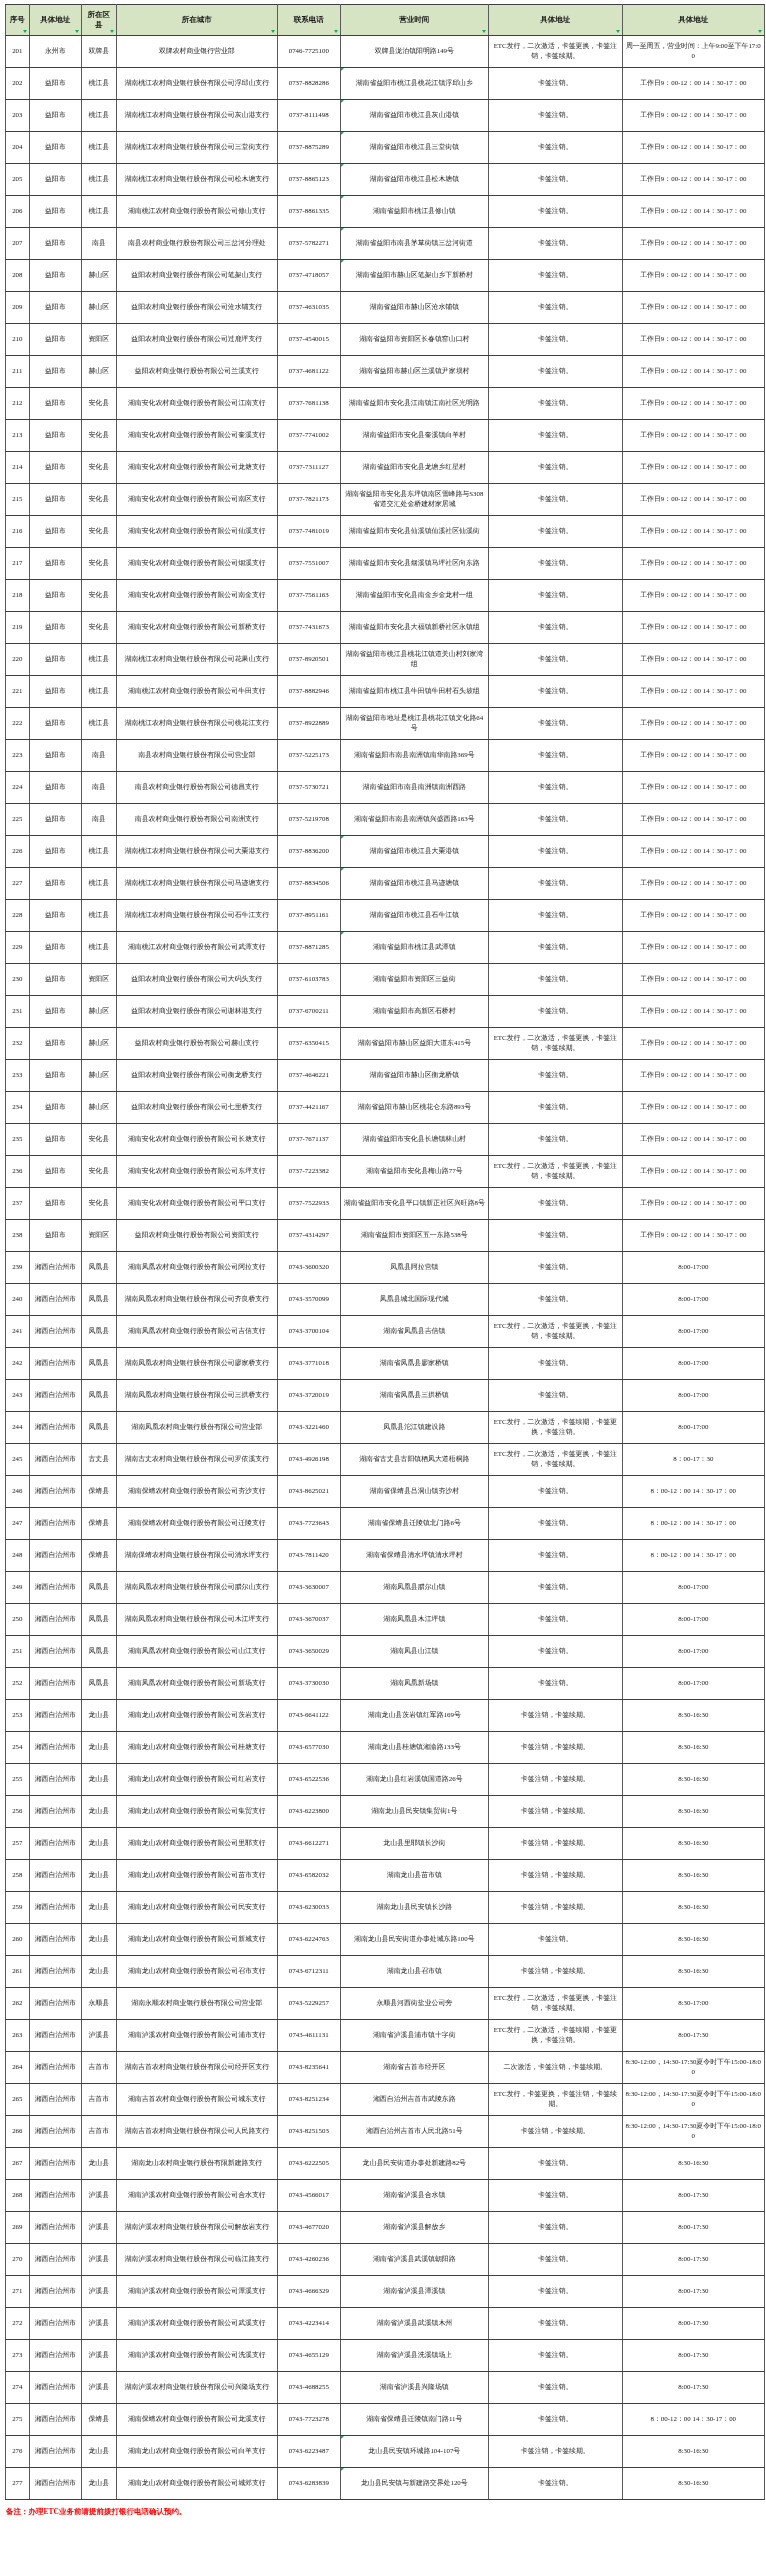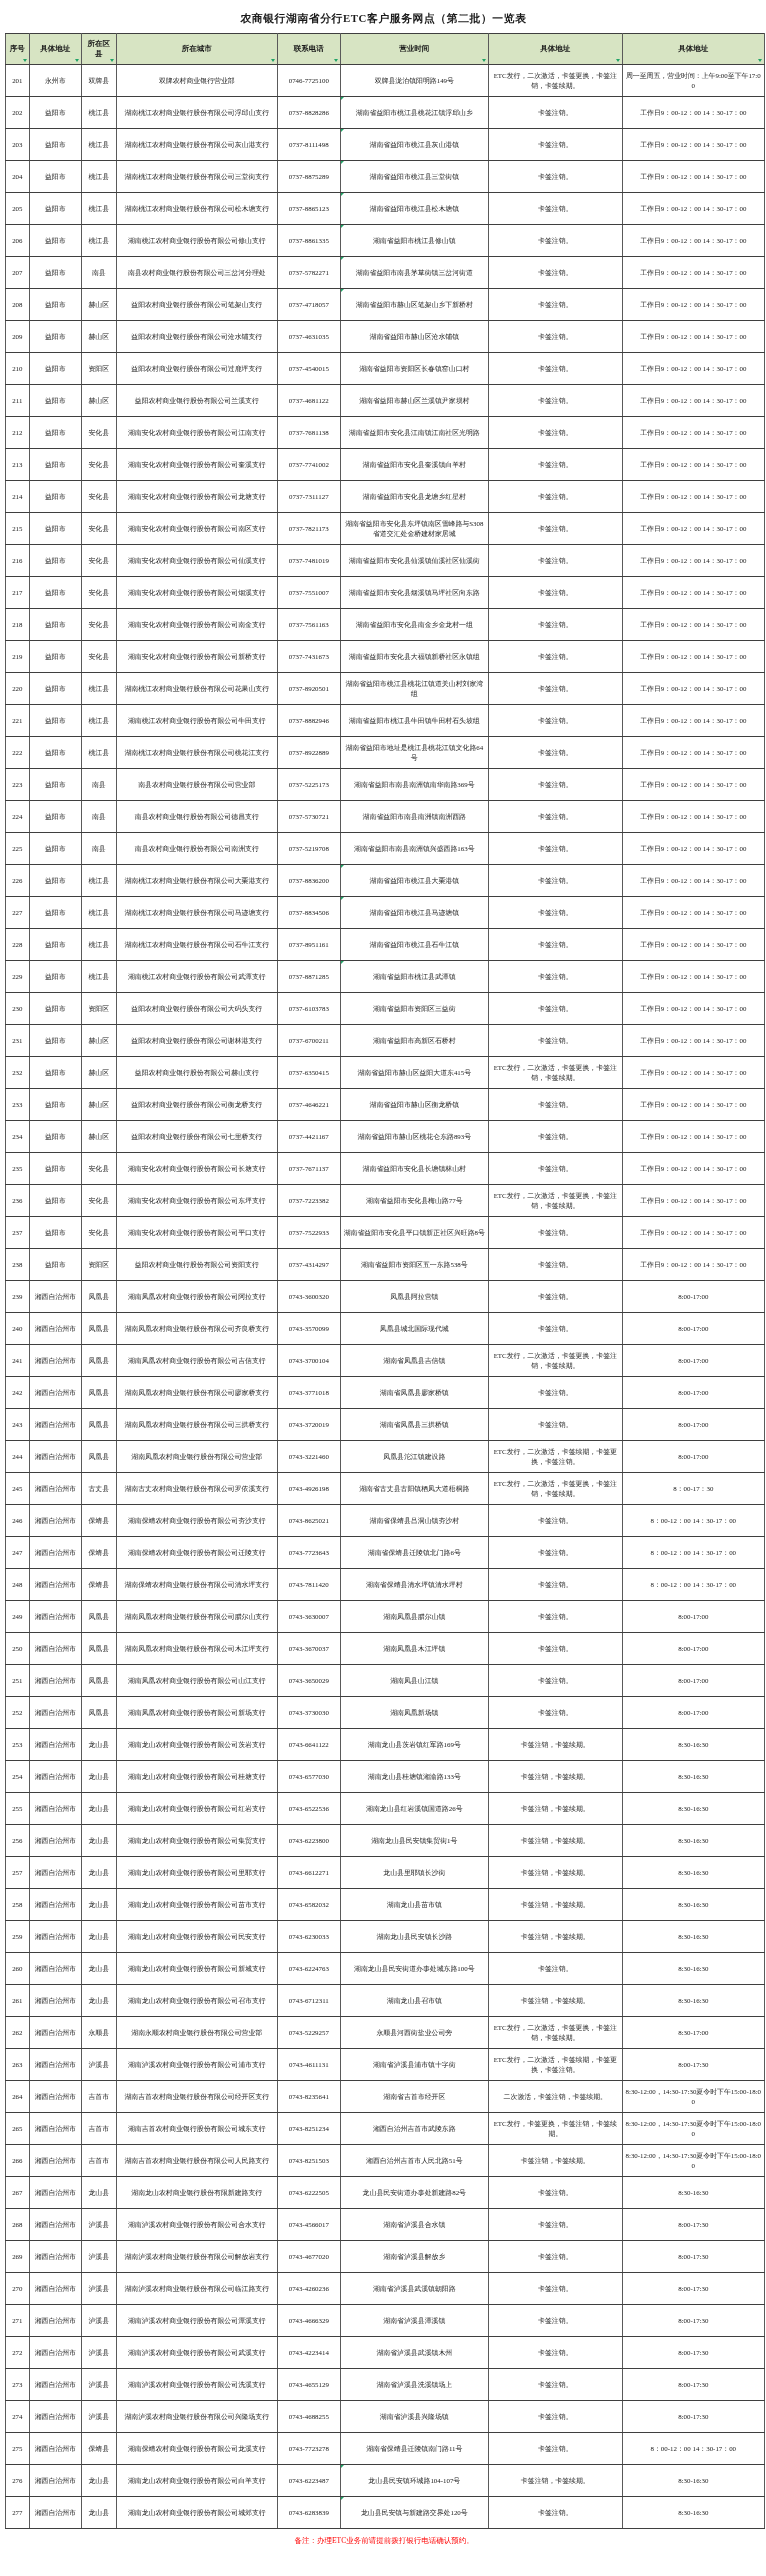--- a/index.html
+++ b/index.html
@@ -71,30 +71,29 @@
     content:"";
     position:absolute;
     left:0;top:0;
     width:0;height:0;
     border-top:3px solid var(--mark-color);
     border-right:3px solid transparent;
   }
   .note{
     color:var(--note-color);
     font-size:7.5px;
-    font-weight:normal;
+    font-weight:bold;
     margin:7.2px 0 0 1.2px;
-    text-align:center;
+    text-align:left;
   }
 </style>
 </head>
 <body>
 
 <div class="sheet">
-  <div class="title">农商银行湖南省分行ETC客户服务网点（第二批）一览表</div>
 
   <table>
     <colgroup>
         <col style="width: 24px;">
         <col style="width: 52px;">
         <col style="width: 35px;">
         <col style="width: 161px;">
         <col style="width: 63px;">
         <col style="width: 148px;">
         <col style="width: 134px;">

